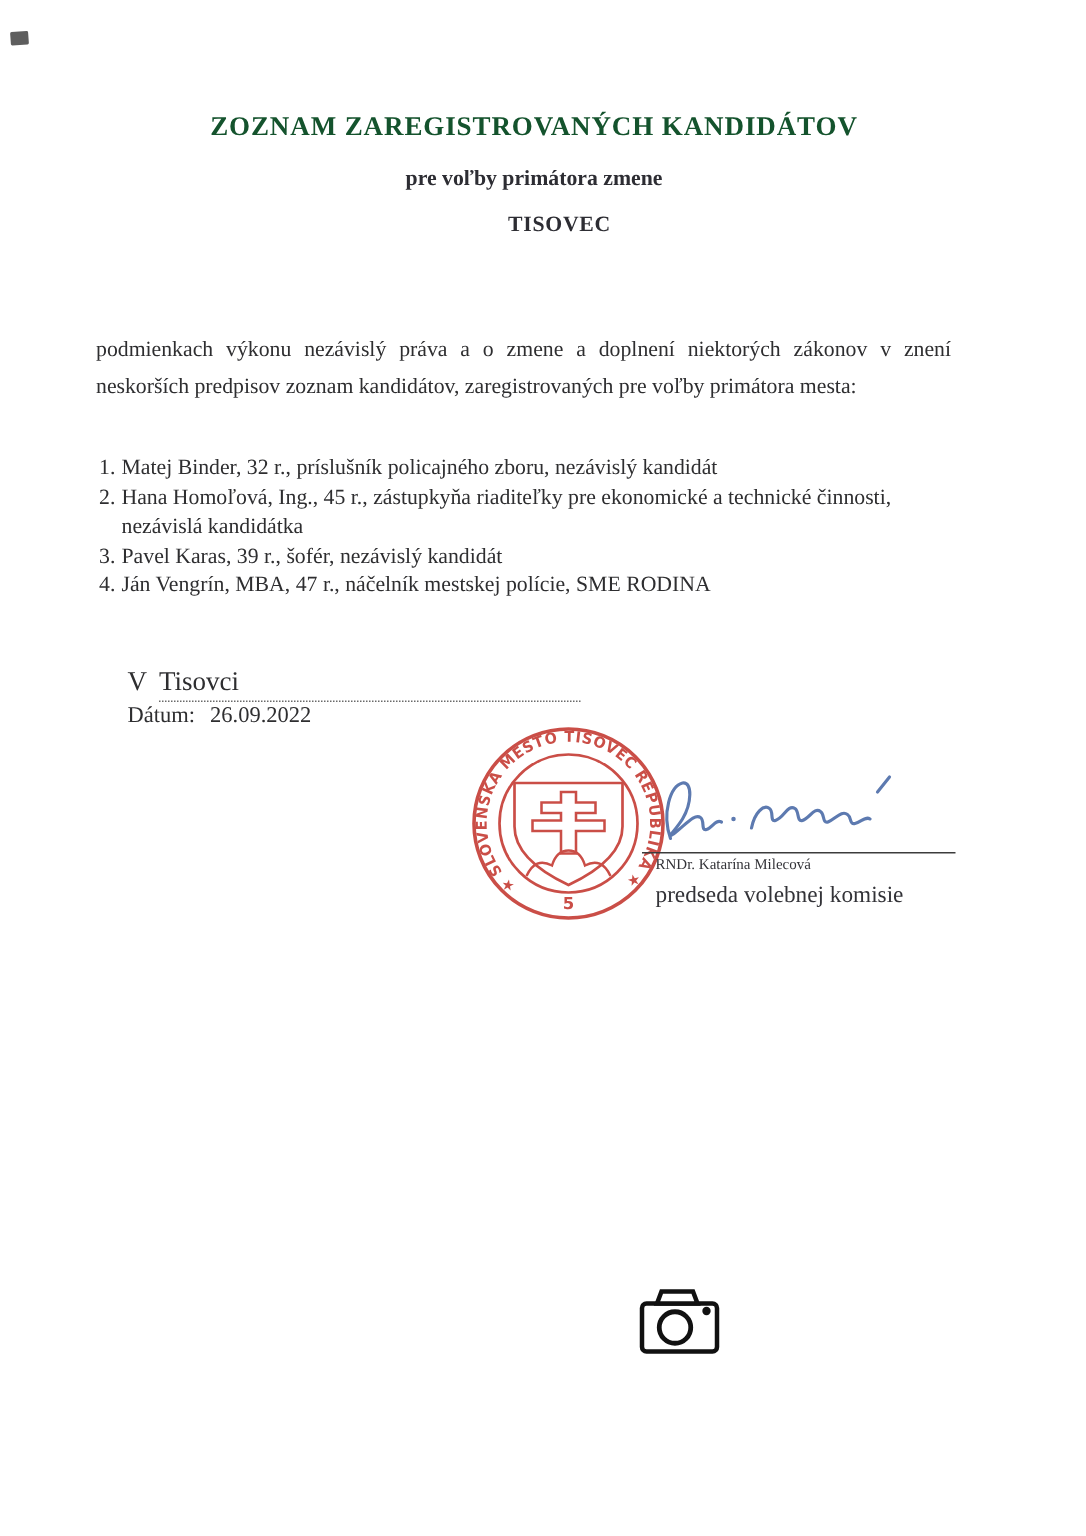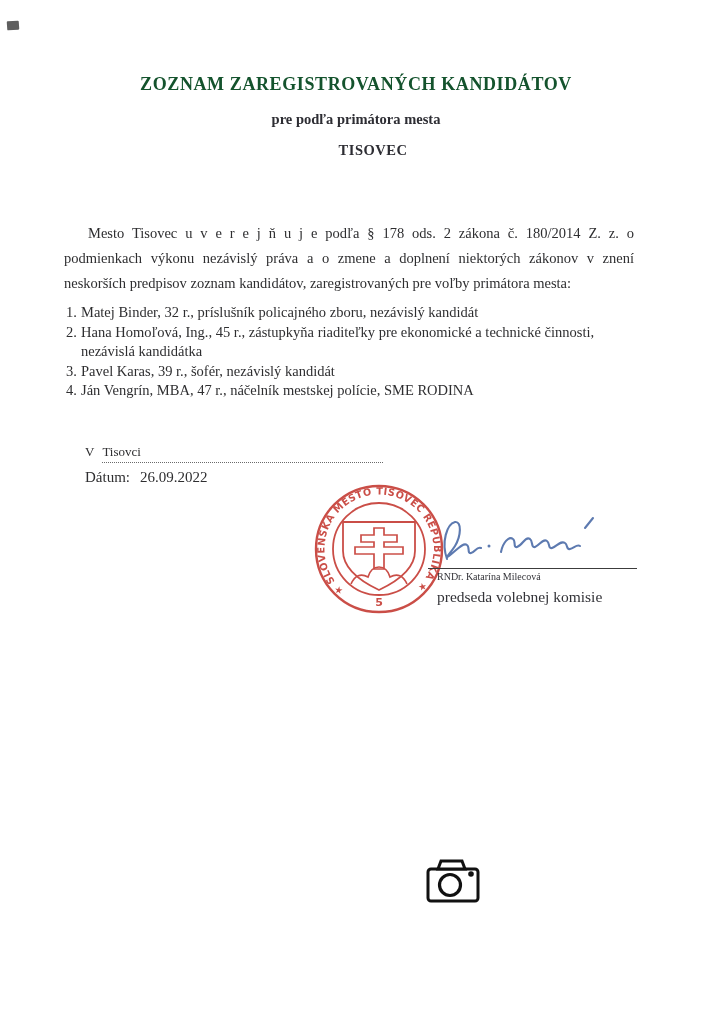--- a/index.html
+++ b/index.html
@@ -25,21 +25,21 @@
     font-size:14.5px; font-weight:bold; letter-spacing:.5px; color:#2d2d33;margin-left:17px;
   }
   .intro { position:absolute; left:64px; top:221px; width:570px; font-size:14.5px; line-height:25px; }
   .intro-line { text-align:justify; text-align-last:justify; }
   .intro-line.first { text-indent:24px; }
   .intro-line.last { text-align:left; text-align-last:left; }
   .candidates { position:absolute; left:66px; top:303px; width:572px; font-size:14.5px; line-height:19.5px; }
   .candidate { display:flex; }
   .candidate-num { flex:0 0 15px; }
   .candidate-text { white-space:pre-wrap; flex:1; }
-  .place-line { position:absolute; left:85px; top:444px; font-size:13px; }
+  .place-line { position:absolute; left:85px; top:444px; font-size:18px; }
   .place-value {
     display:inline-block; width:281px; margin-left:8px; padding-bottom:2px;
     border-bottom:1.5px dotted #6a6a6a;
   }
   .datum-line { position:absolute; left:85px; top:469px; font-size:15px; }
   .datum-value { margin-left:10px; }
   .stamp-svg { position:absolute; left:313px; top:483px; width:132px; height:132px; filter:blur(.35px); opacity:.95; }
   .sig-svg { position:absolute; left:437px; top:512px; width:170px; height:58px; filter:blur(.25px); }
   .sig-line { position:absolute; left:428px; top:568px; width:209px; border-top:1.3px solid #3c3c3c; }
   .sig-name { position:absolute; left:437px; top:571px; font-size:10px; color:#333338; }
@@ -51,25 +51,24 @@
   }
 </style>
 </head>
 <body>
 
 <div class="page">
 
   <div class="artifact"></div>
 
   <div class="title">ZOZNAM ZAREGISTROVANÝCH KANDIDÁTOV</div>
-  <div class="subtitle">pre podľa primátora mesta</div>
+  <div class="subtitle">pre voľby primátora zmene</div>
   <div class="city">TISOVEC</div>
 
   <div class="intro">
-    <div class="intro-line first">Mesto Tisovec u v e r e j ň u j e podľa § 178 ods. 2 zákona č. 180/2014 Z. z. o</div>
     <div class="intro-line">podmienkach výkonu nezávislý práva a o zmene a doplnení niektorých zákonov v znení</div>
     <div class="intro-line last">neskorších predpisov zoznam kandidátov, zaregistrovaných pre voľby primátora mesta:</div>
   </div>
 
   <div class="candidates">
     <div class="candidate">
       <span class="candidate-num">1.</span>
       <span class="candidate-text">Matej Binder, 32 r., príslušník policajného zboru, nezávislý kandidát</span>
     </div>
     <div class="candidate">

